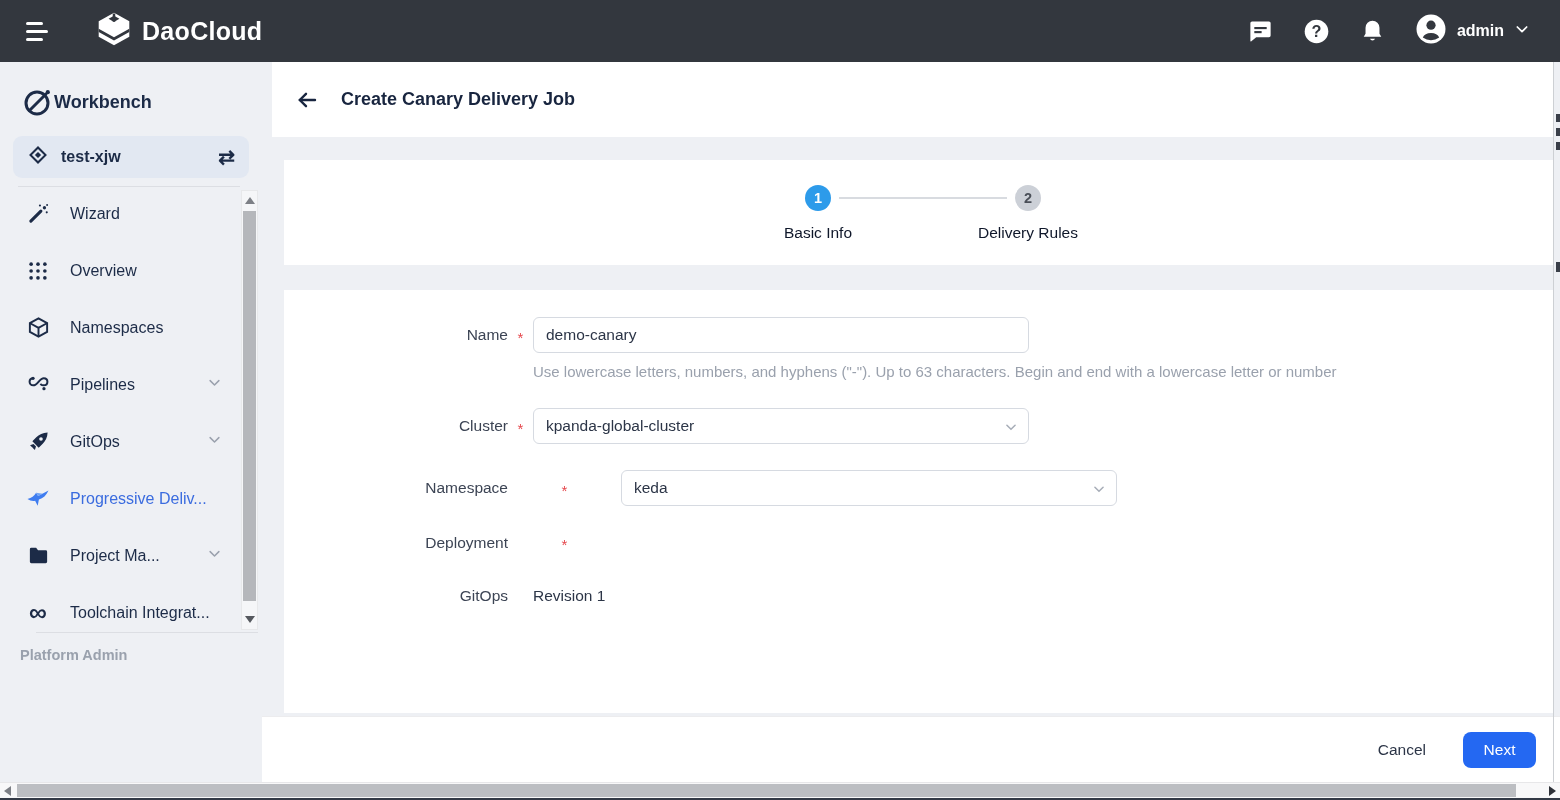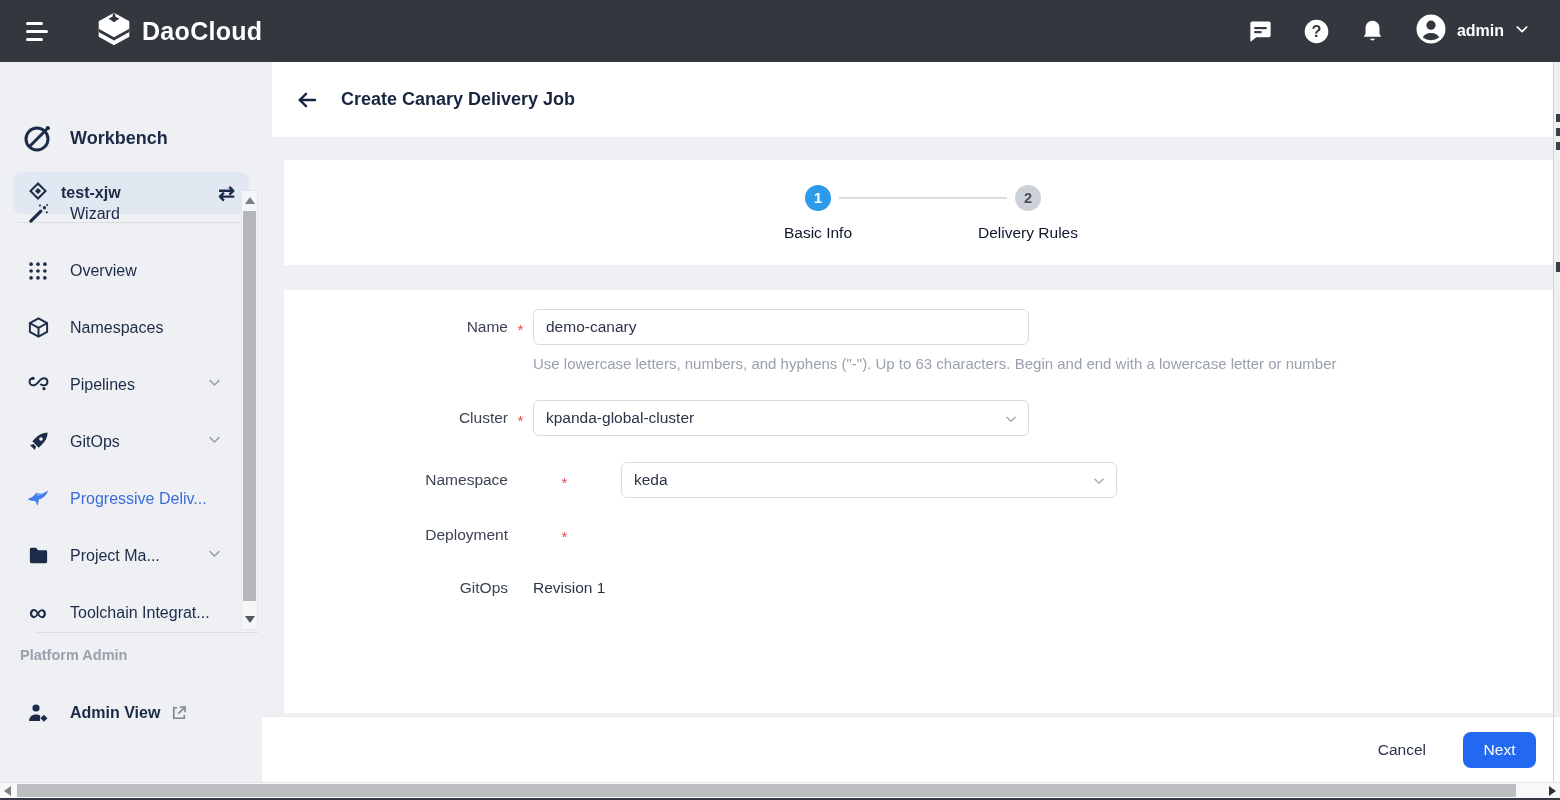--- a/index.html
+++ b/index.html
@@ -15,21 +15,21 @@
   .hamburger span:nth-child(3){top:17px;width:17px;}
   .brand{display:flex;align-items:center;margin-left:44px;gap:10px;}
   .brand-name{color:#fff;font-size:25px;font-weight:bold;letter-spacing:.3px;}
   .topbar-right{margin-left:auto;display:flex;align-items:center;gap:28px;padding-right:30px;}
   .top-icon{width:28px;height:28px;display:flex;align-items:center;justify-content:center;cursor:pointer;}
   .userbox{display:flex;align-items:center;gap:10px;cursor:pointer;}
   .username{color:#fff;font-size:16px;font-weight:bold;}
 
   
   .sidebar{position:absolute;top:62px;left:0;width:262px;height:720px;background:#eef0f4;}
-  .wb-row{display:flex;align-items:center;gap:16px;padding:24px 0 18px 22px;margin-top:36px;}
+  .wb-row{display:flex;align-items:center;padding:24px 0 18px 22px;}
   .wb-label{font-size:18px;font-weight:bold;color:#1c2b47;}
   .ws-pill{margin:0 13px;height:42px;background:#e2e8f2;border-radius:9px;display:flex;align-items:center;padding:0 14px;cursor:pointer;}
   .ws-label{font-size:16px;font-weight:bold;color:#1c2b47;margin-left:12px;}
   .ws-swap{margin-left:auto;font-size:20px;font-weight:bold;color:#1c2b47;line-height:1;cursor:pointer;}
   .side-divider{height:1px;background:#dcdee3;margin:8px 0 0 18px;width:222px;}
   .side-divider.lower{margin-top:0;position:absolute;top:570px;left:18px;width:222px;}
   .nav{position:absolute;top:123px;left:0;width:240px;}
   .nav-item{height:57px;display:flex;align-items:center;padding-left:26px;cursor:pointer;}
   .nav-ic{width:24px;height:24px;display:flex;align-items:center;justify-content:center;flex:none;}
   .nav-label{margin-left:20px;font-size:16px;color:#1c2b47;white-space:nowrap;}
@@ -56,21 +56,21 @@
 
   .stepper-card{position:absolute;top:98px;left:22px;right:7px;height:105px;background:#fff;}
   .step-circle{position:absolute;width:26px;height:26px;border-radius:50%;display:flex;align-items:center;justify-content:center;font-size:14.5px;font-weight:bold;}
   .step-circle.c1{left:521px;top:25px;background:#2d9bea;color:#fff;}
   .step-circle.c2{left:731px;top:25px;background:#ccd0d7;color:#4a4f58;}
   .step-line{position:absolute;left:555px;top:37px;width:168px;height:2px;background:#d8dbe0;}
   .step-label{position:absolute;top:64px;width:160px;text-align:center;font-size:15.5px;color:#0f172a;}
   .step-label.l1{left:454px;}
   .step-label.l2{left:664px;}
 
-  .form-card{position:absolute;top:228px;left:22px;right:7px;height:423px;background:#fff;padding-top:19px;box-sizing:border-box;}
+  .form-card{position:absolute;top:228px;left:22px;right:7px;height:423px;background:#fff;padding-top:27px;box-sizing:border-box;}
   .frow{display:flex;align-items:center;}
   .flabel{width:224px;text-align:right;font-size:15.5px;color:#3c4454;flex:none;}
   .fstar{width:25px;text-align:center;font-size:15px;color:#e5484d;flex:none;padding-top:4px;}
   .fspacer{width:249px;flex:none;}
   .tinput{width:496px;height:36px;box-sizing:border-box;border:1px solid #d6dae1;border-radius:6px;padding:0 12px;font-size:15.5px;color:#2c3547;font-family:"Liberation Sans",sans-serif;background:#fff;outline:none;}
   .fselect{position:relative;width:496px;height:36px;box-sizing:border-box;border:1px solid #d6dae1;border-radius:6px;display:flex;align-items:center;padding:0 34px 0 12px;font-size:15.5px;color:#2c3547;background:#fff;cursor:pointer;}
   .sel-chev{position:absolute;right:10px;top:11px;}
   .fhint{margin-top:10px;font-size:15px;color:#9aa1ad;}
   .fvalue{font-size:15.5px;color:#2c3547;}
   .mt28{margin-top:28px;} .mt26{margin-top:26px;gap:44px;} .mt34{margin-top:34px;}
@@ -274,37 +274,20 @@
     </div>
 
     <div class="vsb">
       <div class="vsb-up"></div>
       <div class="vsb-thumb"></div>
       <div class="vsb-down"></div>
     </div>
 
     <div class="side-divider lower"></div>
     <div class="plat-label">Platform Admin</div>
-    <div class="admin-row">
-      <span class="nav-ic">
-        <svg width="24" height="24" viewBox="0 0 24 24" fill="#1c2b47">
-          <circle cx="10" cy="7" r="3.6"></circle>
-          <path d="M3 20c0-4.1 3-6.6 7-6.6 1.6 0 3.1.4 4.2 1.2L14 20z"></path>
-          <rect x="15.4" y="14.8" width="5" height="5" transform="rotate(45 17.9 17.3)"></rect>
-        </svg>
-      </span>
-      <span class="admin-label">Admin View</span>
-      <span class="ext-ic">
-        <svg width="18" height="18" viewBox="0 0 24 24" fill="none" stroke="#7d8694" stroke-width="2.2">
-          <path d="M9.5 5H5v14h14v-4.5"></path>
-          <path d="M13 4h7v7"></path>
-          <path d="M19.6 4.4 11 13"></path>
-        </svg>
-      </span>
-    </div>
   </div>
 
   <div class="main">
 
     <div class="title-band">
       <div class="back-btn">
         <svg width="24" height="24" viewBox="0 0 24 24" fill="none" stroke="#18253f" stroke-width="2.4" stroke-linecap="round" stroke-linejoin="round">
           <path d="M20 12H4.8"></path>
             <path d="M11 5.8 4.8 12l6.2 6.2"></path>
         </svg>

